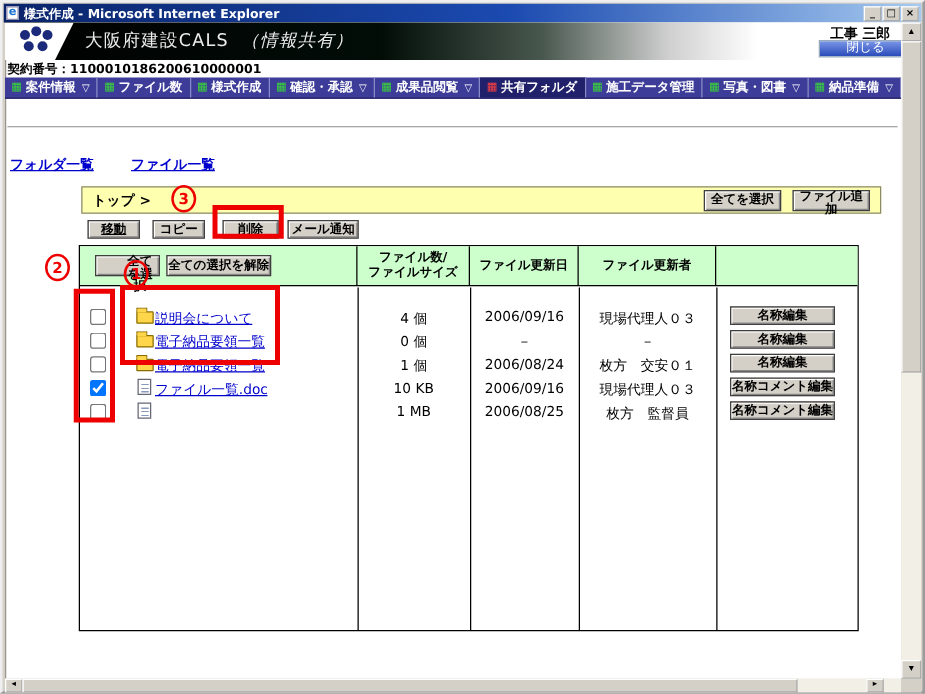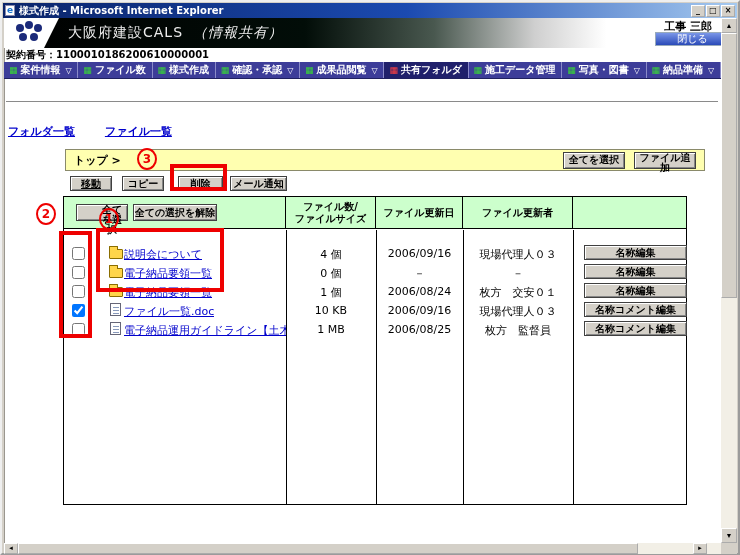--- a/index.html
+++ b/index.html
@@ -93,21 +93,21 @@
     background:#ffd54a;border:1px solid #8a6d00;border-bottom:none;border-radius:1px 1px 0 0;}
   .root .folder-ic{left:35px;top:2px;}
   .file-ic{position:absolute;left:46px;top:2px;width:11px;height:13px;background:#fff;border:1px solid #667;}
   .file-ic::after{content:"";position:absolute;left:2px;top:3px;width:6px;height:7px;
     background:repeating-linear-gradient(to bottom,#8899bb 0 1px,transparent 1px 3px);}
   .rname{position:absolute;left:60px;top:3px;font-size:11px;color:#0000cc;text-decoration:underline;
     white-space:nowrap;max-width:162px;overflow:hidden;cursor:pointer;}
   .root-label{position:absolute;left:50px;top:0px;font-size:11px;color:#000;}
   .cell{position:absolute;top:3px;font-size:11px;color:#000;text-align:center;white-space:nowrap;}
   .c2{left:222px;width:90px;} .c3{left:312px;width:87px;} .c4{left:399px;width:110px;}
-  .editbtn{position:absolute;left:520px;top:1px;width:103px;height:15px;}
+  .editbtn{position:absolute;left:520px;top:1px;width:84px;height:15px;}
 
   
   .ann{position:absolute;z-index:60;pointer-events:none;}
   .ann-circle{border:2px solid #ee0000;border-radius:50%;color:#ee0000;font-weight:bold;
     font-size:12px;display:flex;align-items:center;justify-content:center;width:20px;height:22px;background:transparent;}
   .ann-rect{border:4px solid #ee0000;background:transparent;}
   .an1{left:99px;top:208px;}
   .an2{left:36px;top:203px;}
   .an3{left:137px;top:148px;}
   .ar-del{left:170px;top:164px;width:57px;height:27px;}
@@ -288,21 +288,20 @@
       <a class="rname">ファイル一覧.doc</a>
       <span class="cell c2">10 KB</span>
       <span class="cell c3">2006/09/16</span>
       <span class="cell c4">現場代理人０３</span>
       <button class="btn3d editbtn">名称コメント編集</button>
     </div>
 
     <div class="trow" style="top:90px">
       <input type="checkbox" class="cb" style="">
       <span class="file-ic"></span>
-      <a class="rname">電子納品運用ガイドライン【土木</a>
       <span class="cell c2">1 MB</span>
       <span class="cell c3">2006/08/25</span>
       <span class="cell c4">枚方　監督員</span>
       <button class="btn3d editbtn">名称コメント編集</button>
     </div>
   </div>
 </div>
 
 <div class="ann ann-circle an1">1</div>
 <div class="ann ann-circle an2">2</div>

